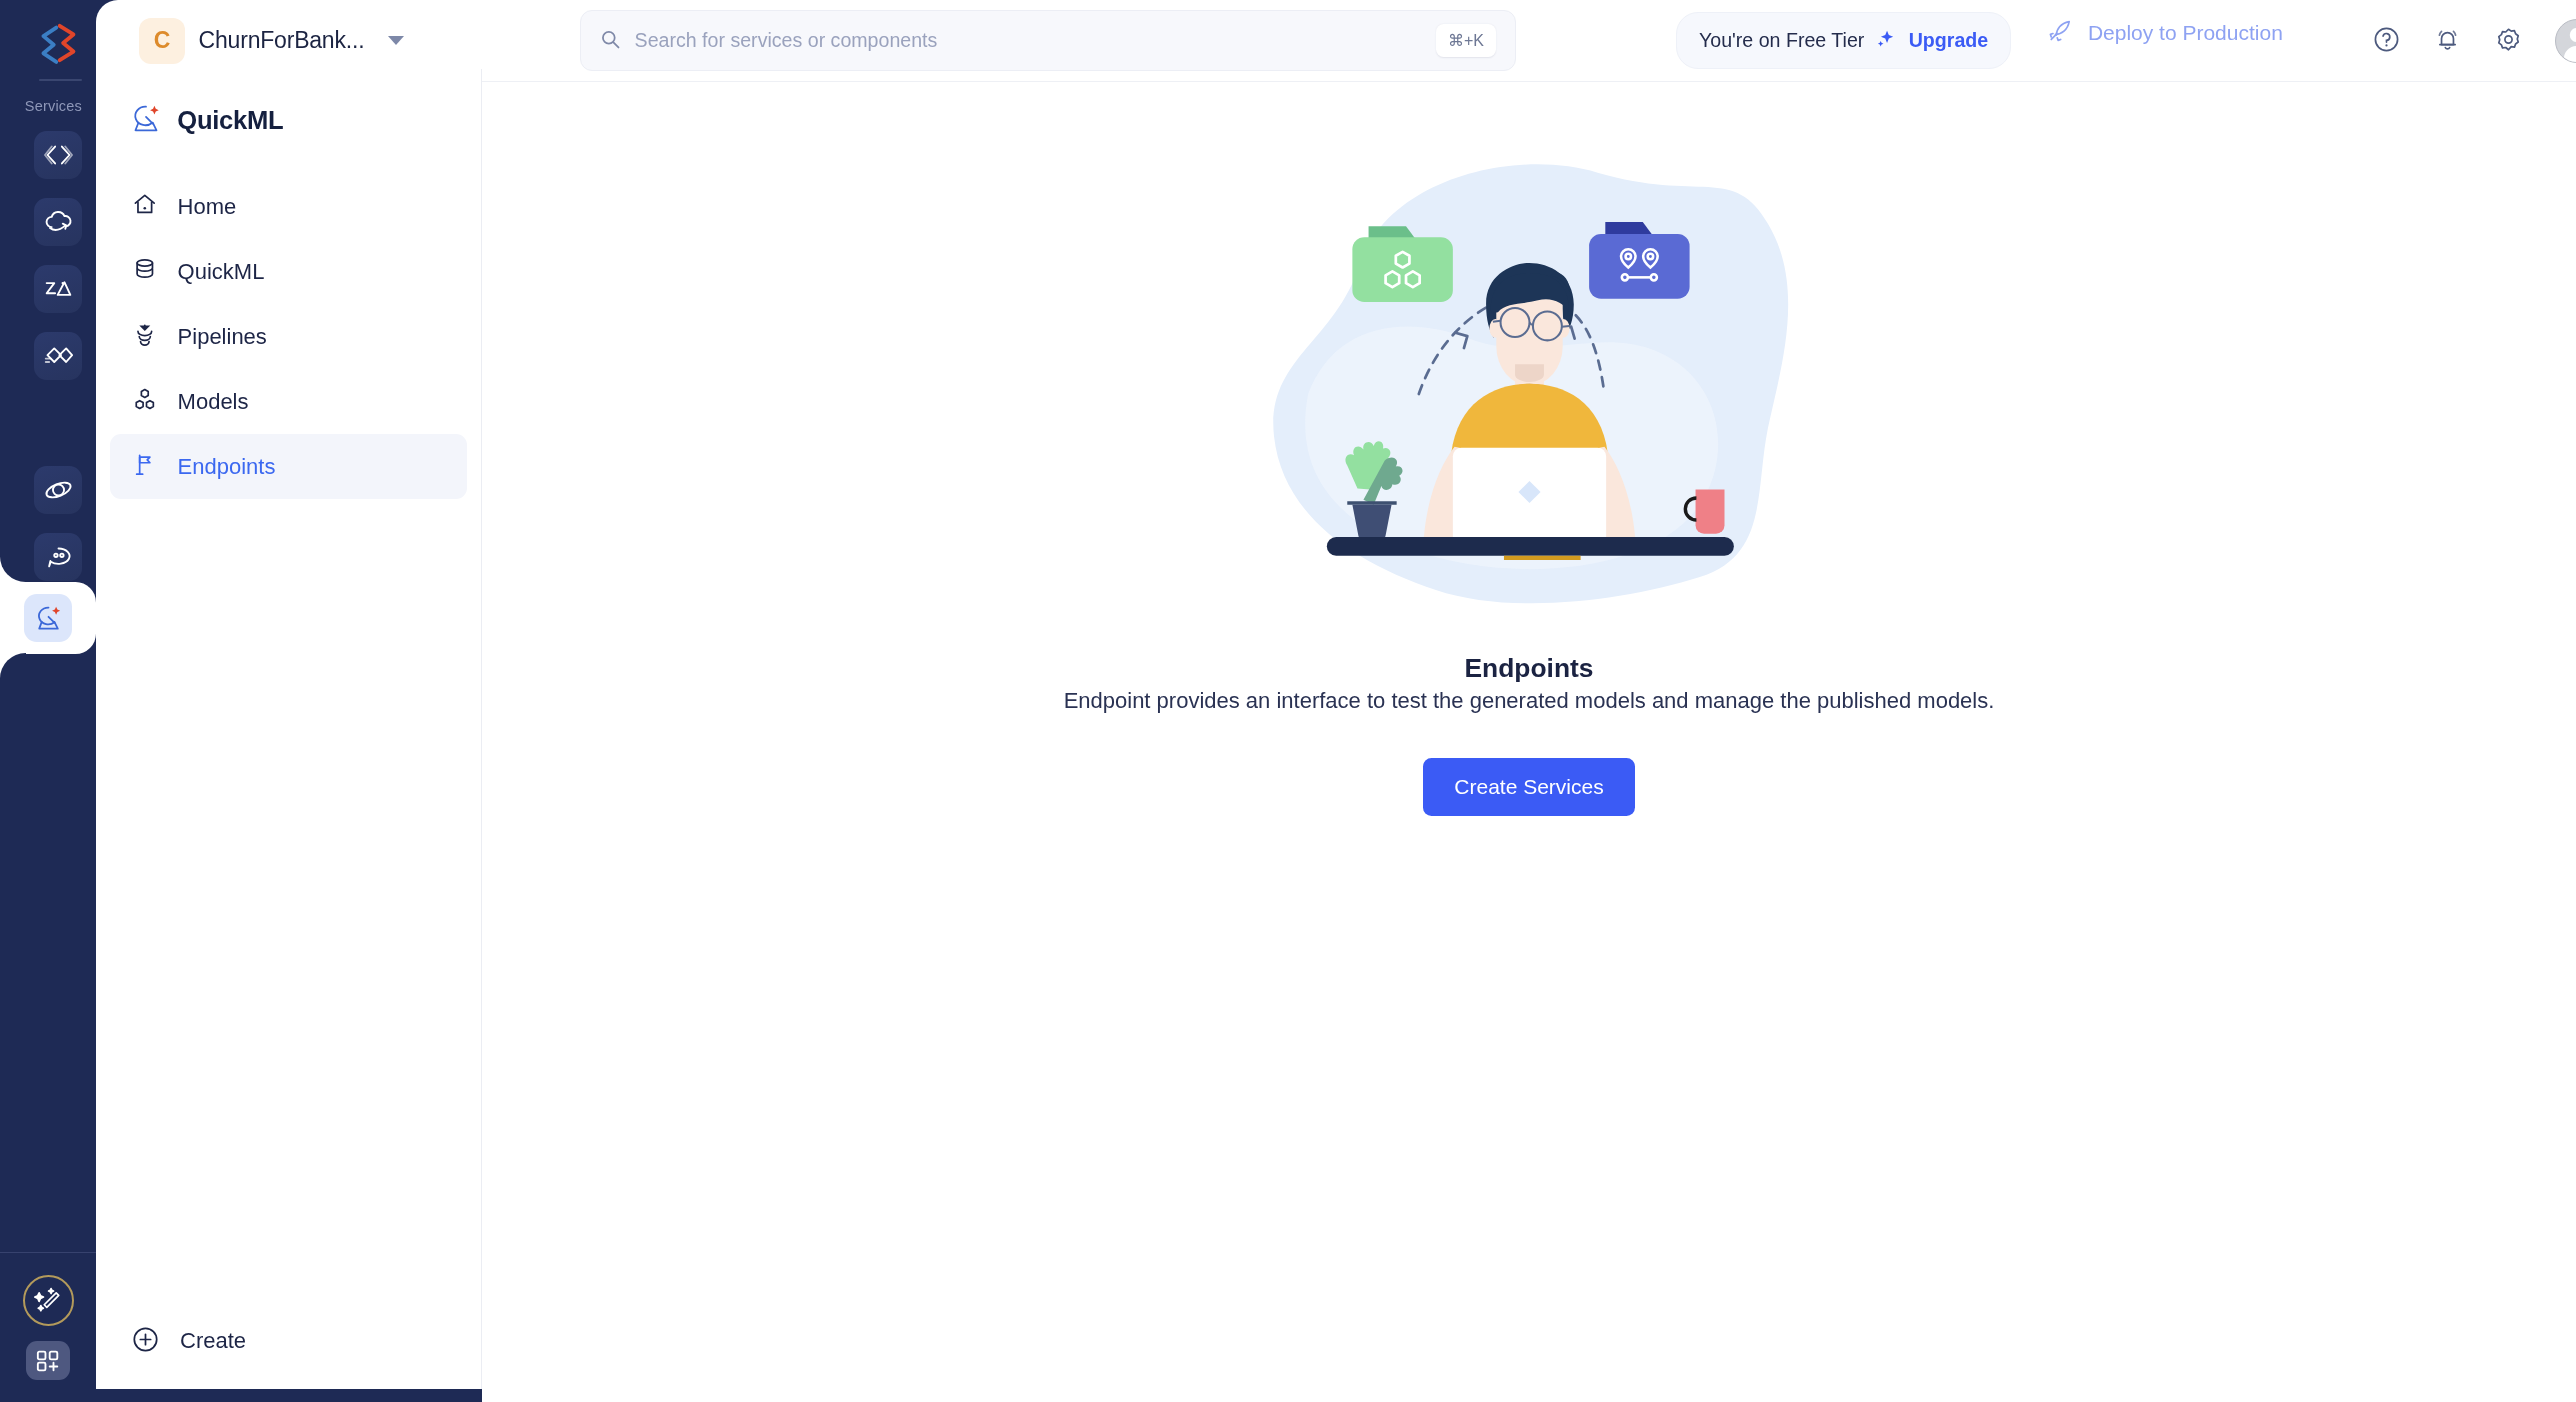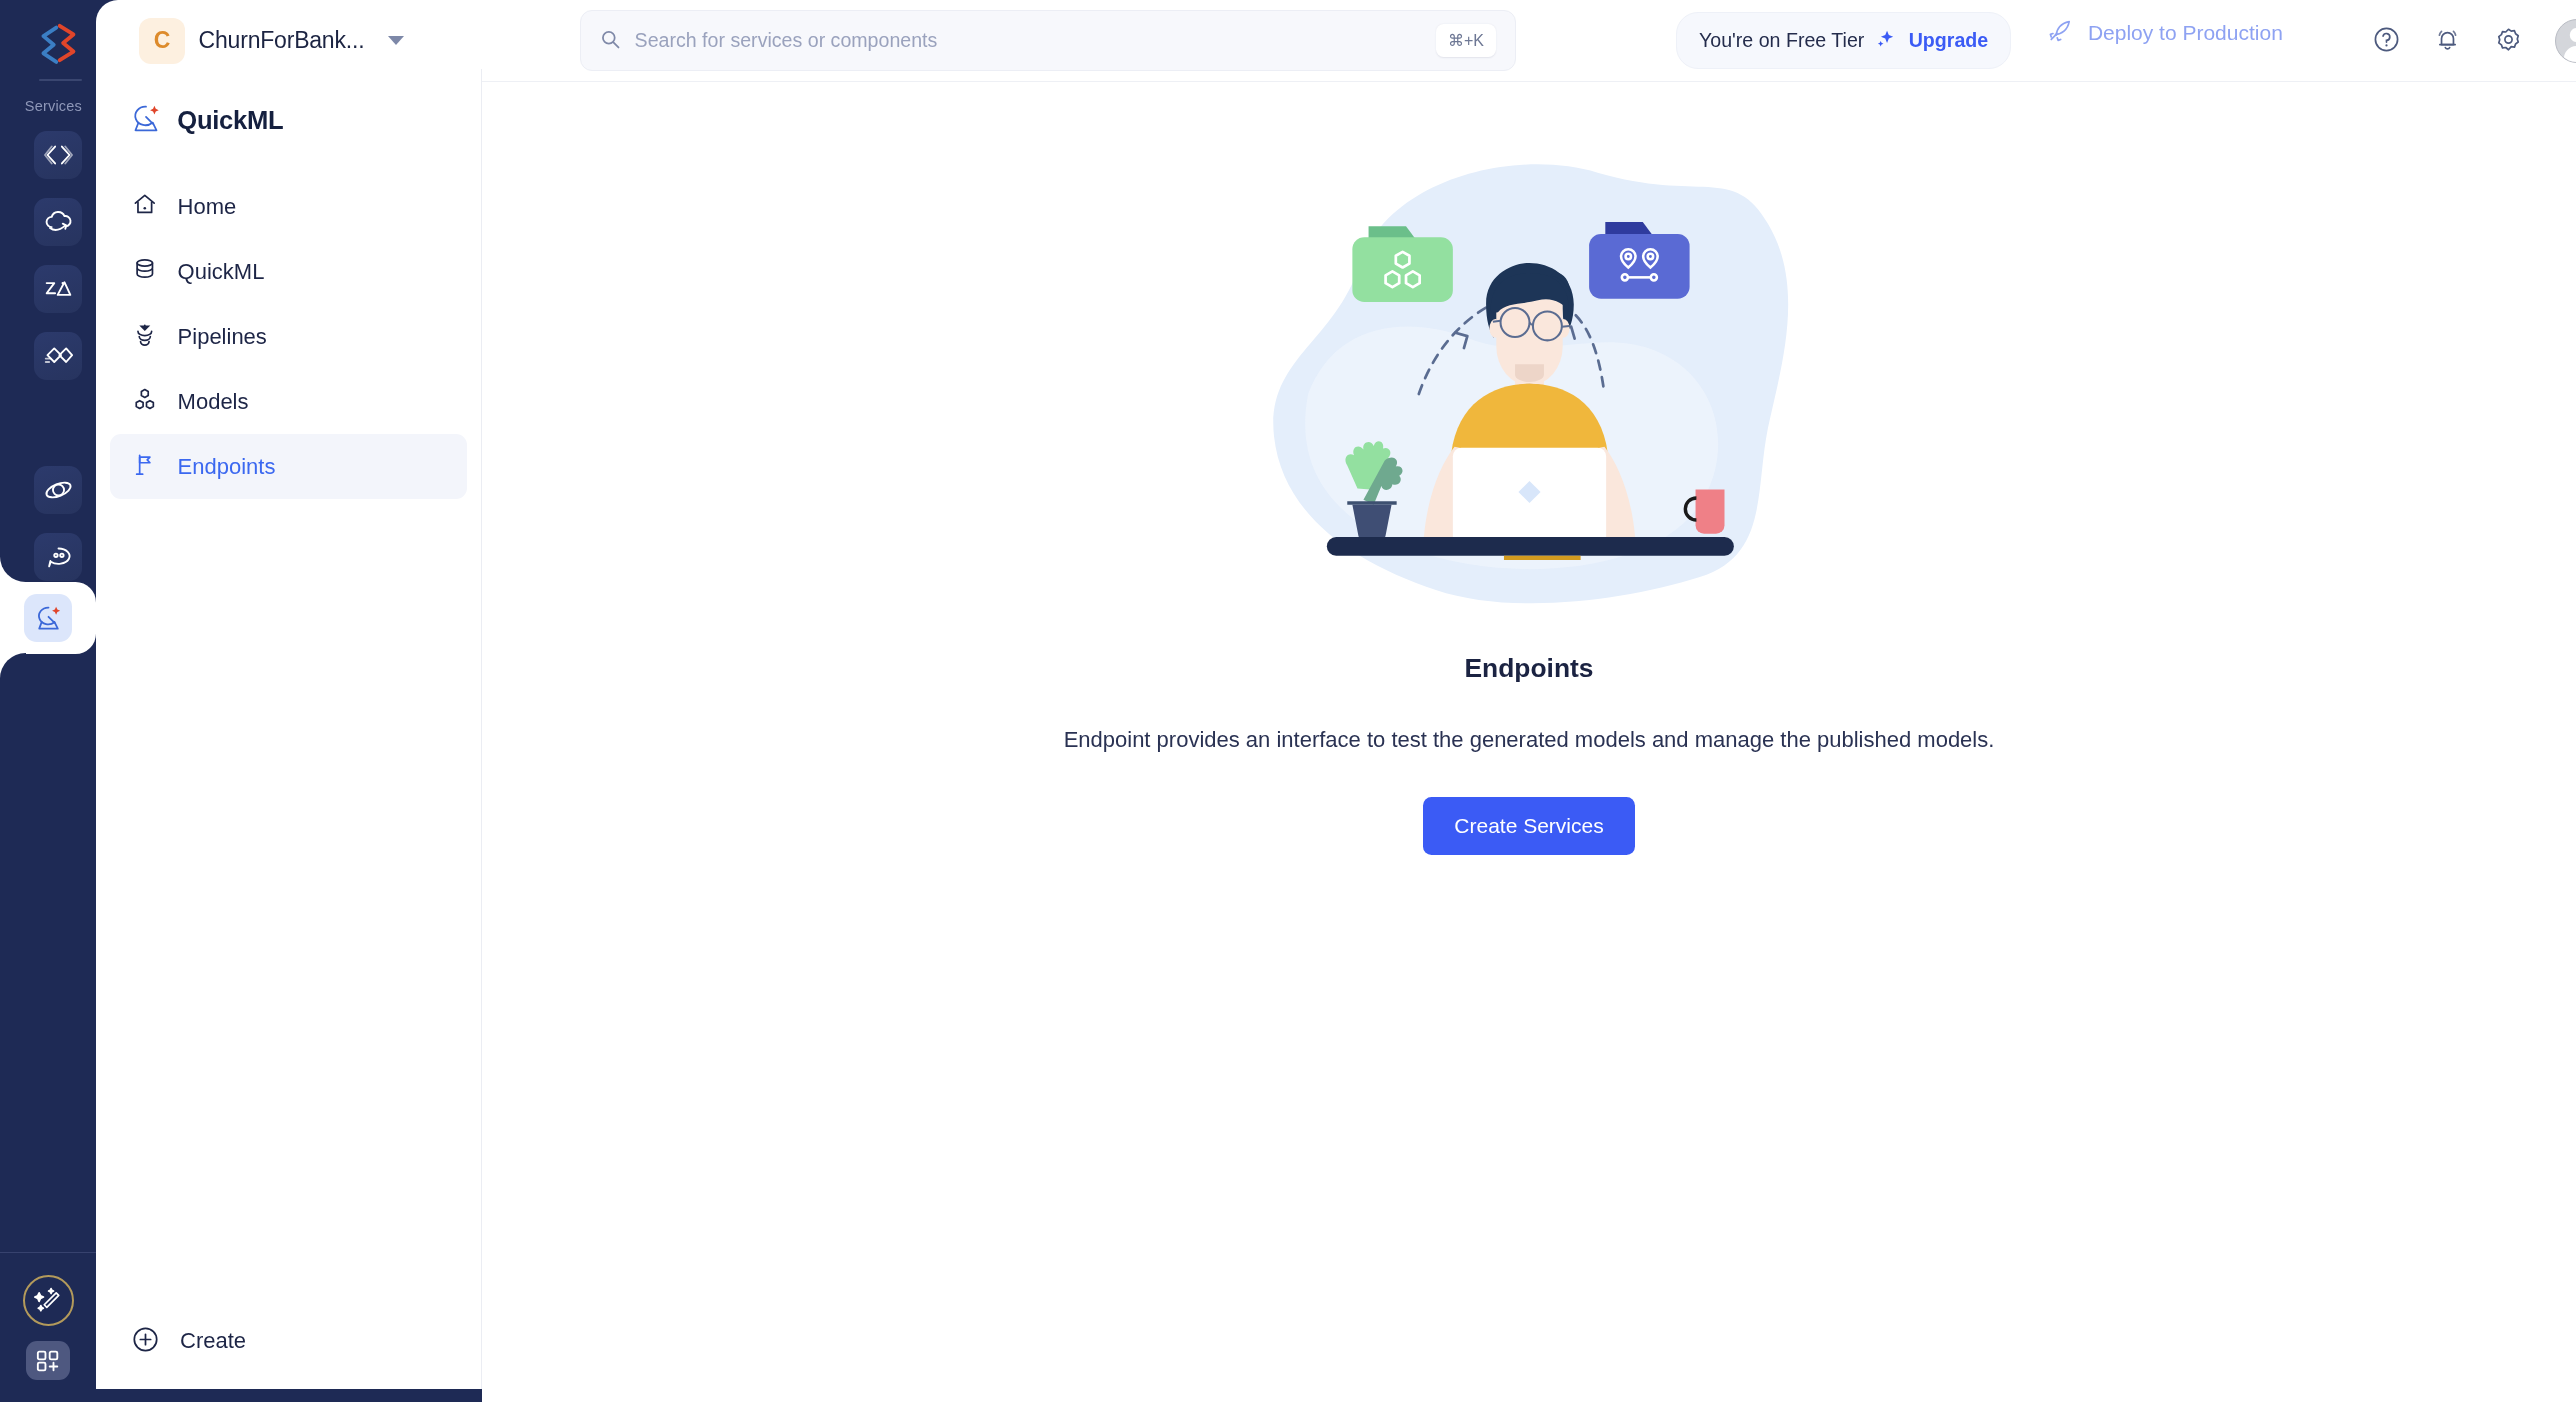--- a/index.html
+++ b/index.html
@@ -161,21 +161,21 @@
   .main {
     position: absolute; left: 482px; top: 82px; width: 2094px; height: 1320px;
     background: #ffffff;
     display: flex; flex-direction: column; align-items: center;
   }
   .illus { margin-top: 31px; width: 545px; height: 528px; }
   .empty-title {
     margin-top: 12px; font-size: 26.4px; font-weight: 700; color: #1b2342;
   }
   .empty-desc {
-    margin-top: 39px; width: 1107px; text-align: center;
+    width: 1107px; text-align: center;
     font-size: 22px; line-height: 1.52; color: #2a3253;
   }
   .cta {
     margin-top: 41px;
     background: #3b5bf5; color: #ffffff; border: none;
     font-family: "Liberation Sans", sans-serif;
     font-size: 21px; padding: 17px 31px; border-radius: 8.5px; cursor: pointer;
   }
 </style>
 </head>

